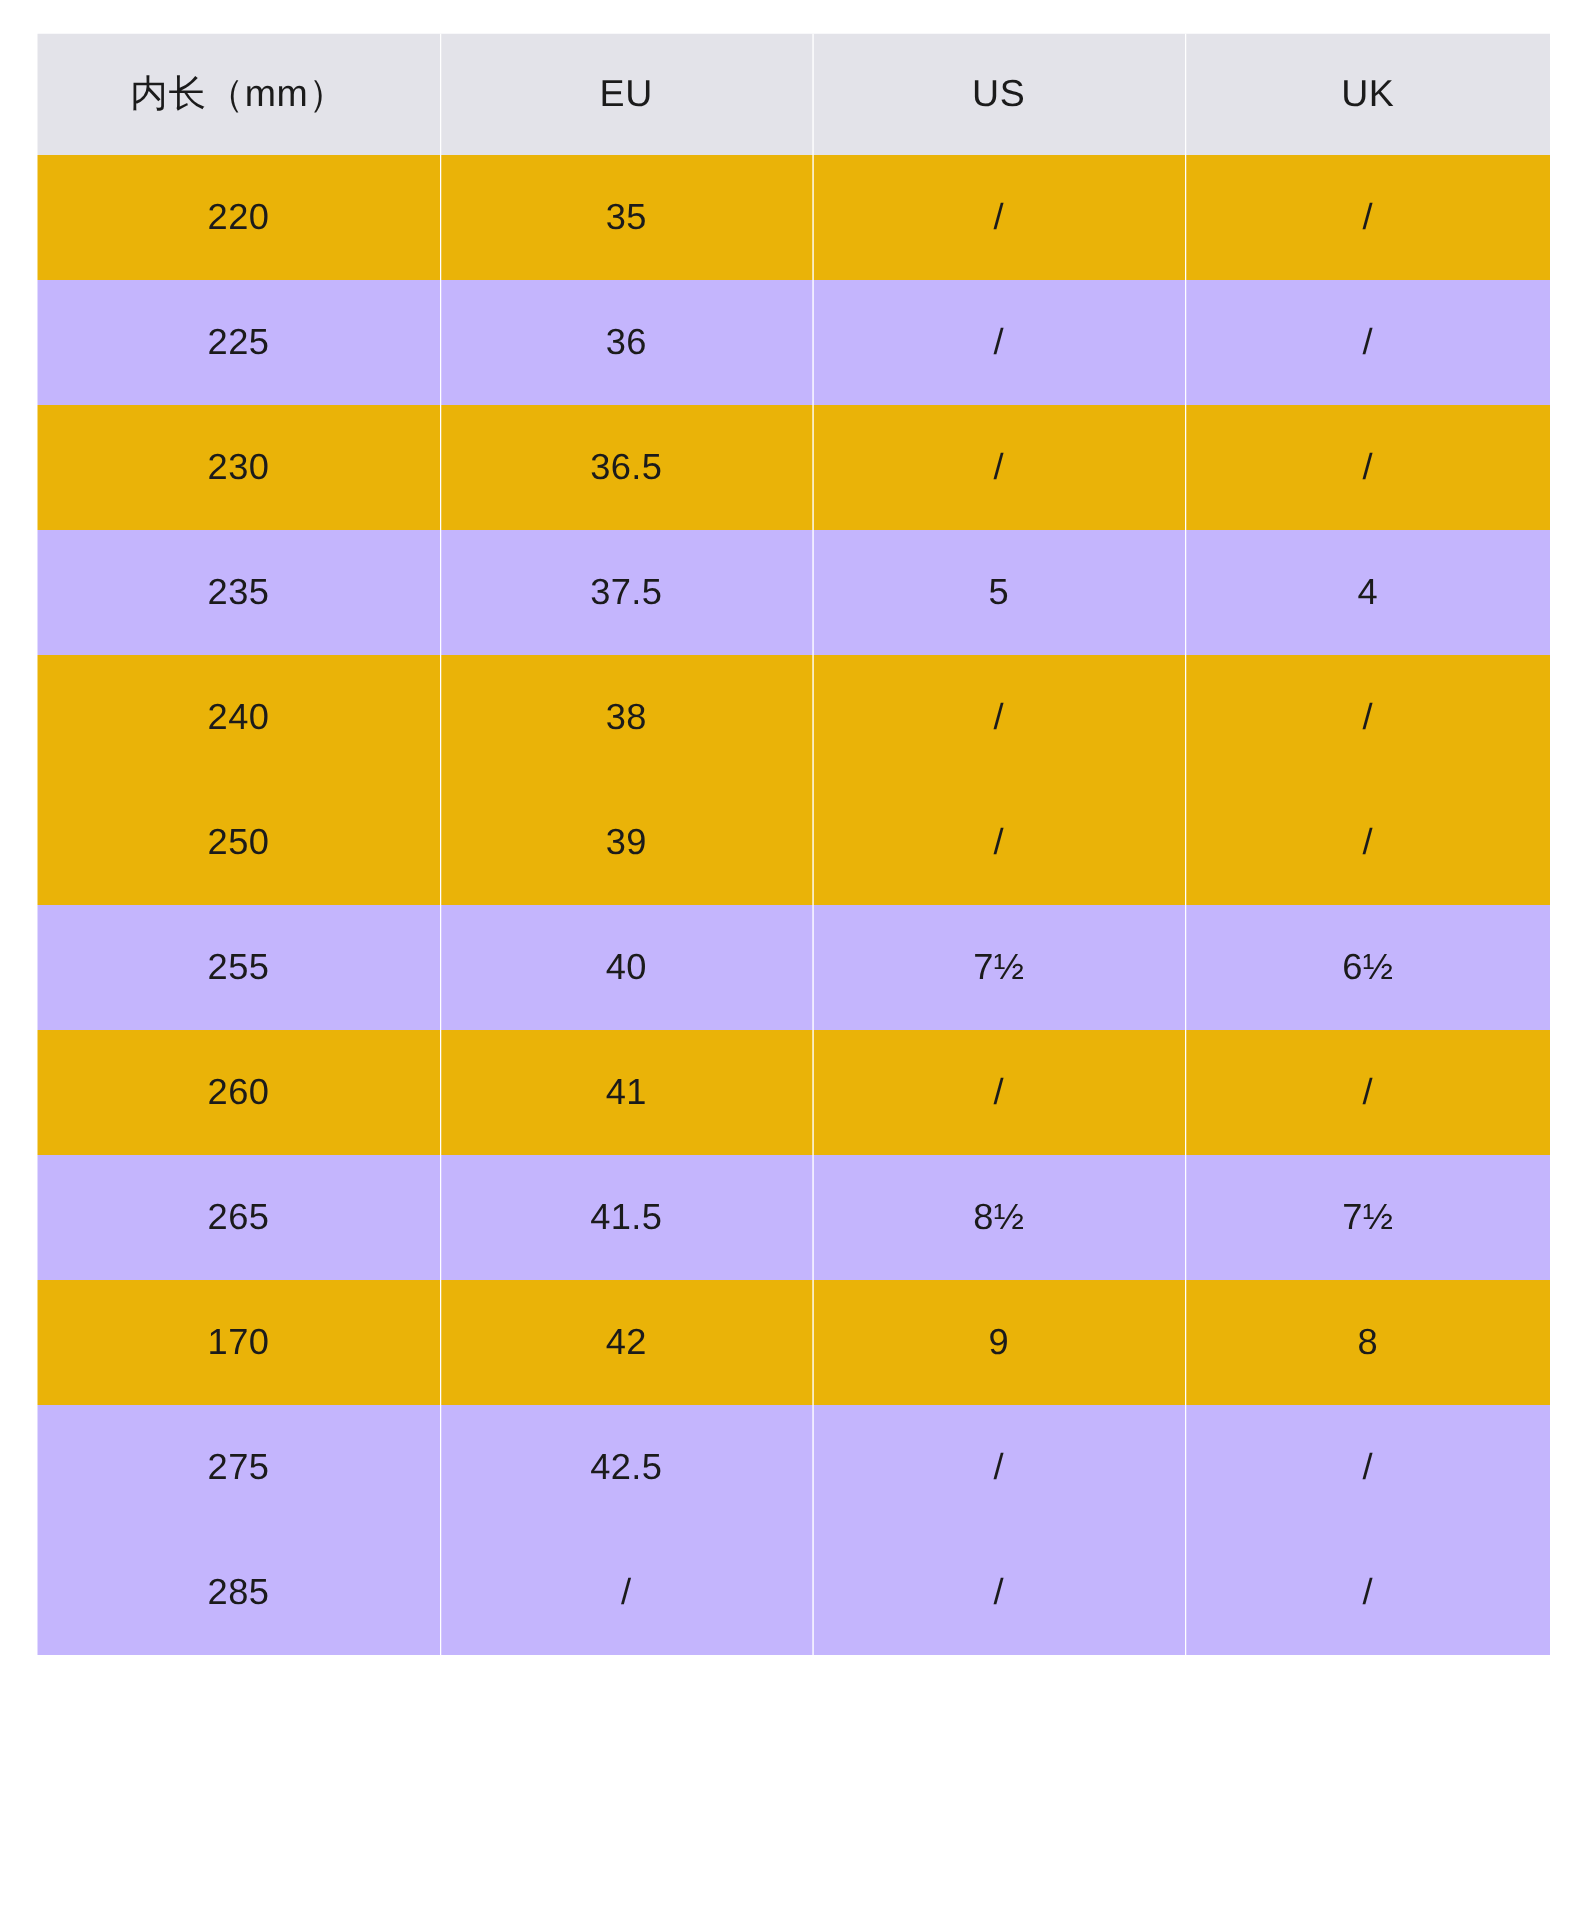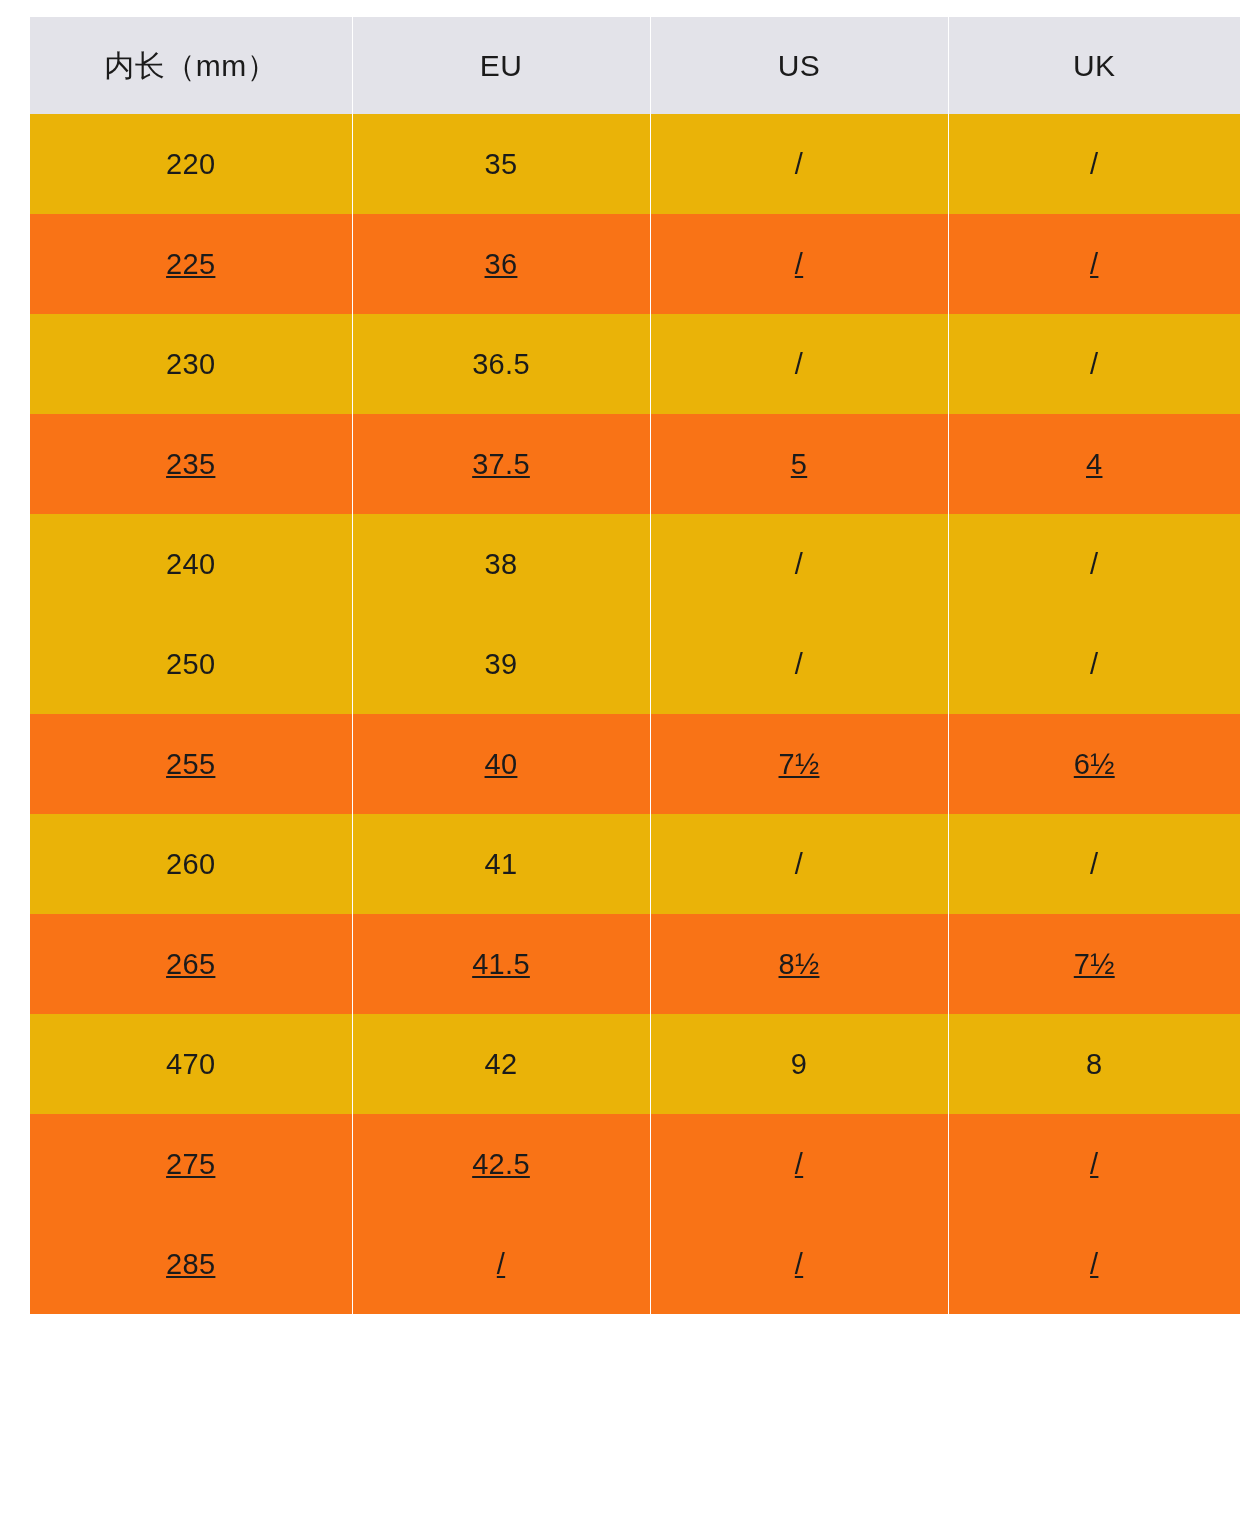--- a/index.html
+++ b/index.html
@@ -11,21 +11,21 @@
     width: 1258px;
     height: 1525px;
     overflow: hidden;
     font-family: "Liberation Sans", "DejaVu Sans", sans-serif;
     -webkit-font-smoothing: antialiased;
   }
 
   #size-chart-wrapper {
     position: absolute;
     left: 30px;
-    top: 17px;
+    top: 27px;
     width: 1210px;
   }
 
   table.size-table {
     width: 1210px;
     border-collapse: collapse;
     table-layout: fixed;
     background: #ffffff;
   }
 
@@ -59,22 +59,21 @@
     height: 100px;
     font-size: 29px;
     font-weight: 400;
     letter-spacing: 0.3px;
   }
 
   tbody tr.data-row.row-odd td {
     background: #eab308;
   }
   tbody tr.data-row.row-even td {
-    background: #f97316;
-    text-decoration: underline;
+    background: #c4b5fd;
   }
 
   
   tbody tr.data-row.row-even td {
     box-shadow: inset 0 0 0 0 transparent;
   }
 
   .cell-text {
     display: block;
     line-height: 100px;
@@ -234,21 +233,21 @@
           </td>
         <td>
             <span class="cell-text">8½</span>
           </td>
         <td>
             <span class="cell-text">7½</span>
           </td>
       </tr>
       <tr class="data-row row-odd">
         <td>
-            <span class="cell-text">470</span>
+            <span class="cell-text">170</span>
           </td>
         <td>
             <span class="cell-text">42</span>
           </td>
         <td>
             <span class="cell-text">9</span>
           </td>
         <td>
             <span class="cell-text">8</span>
           </td>

